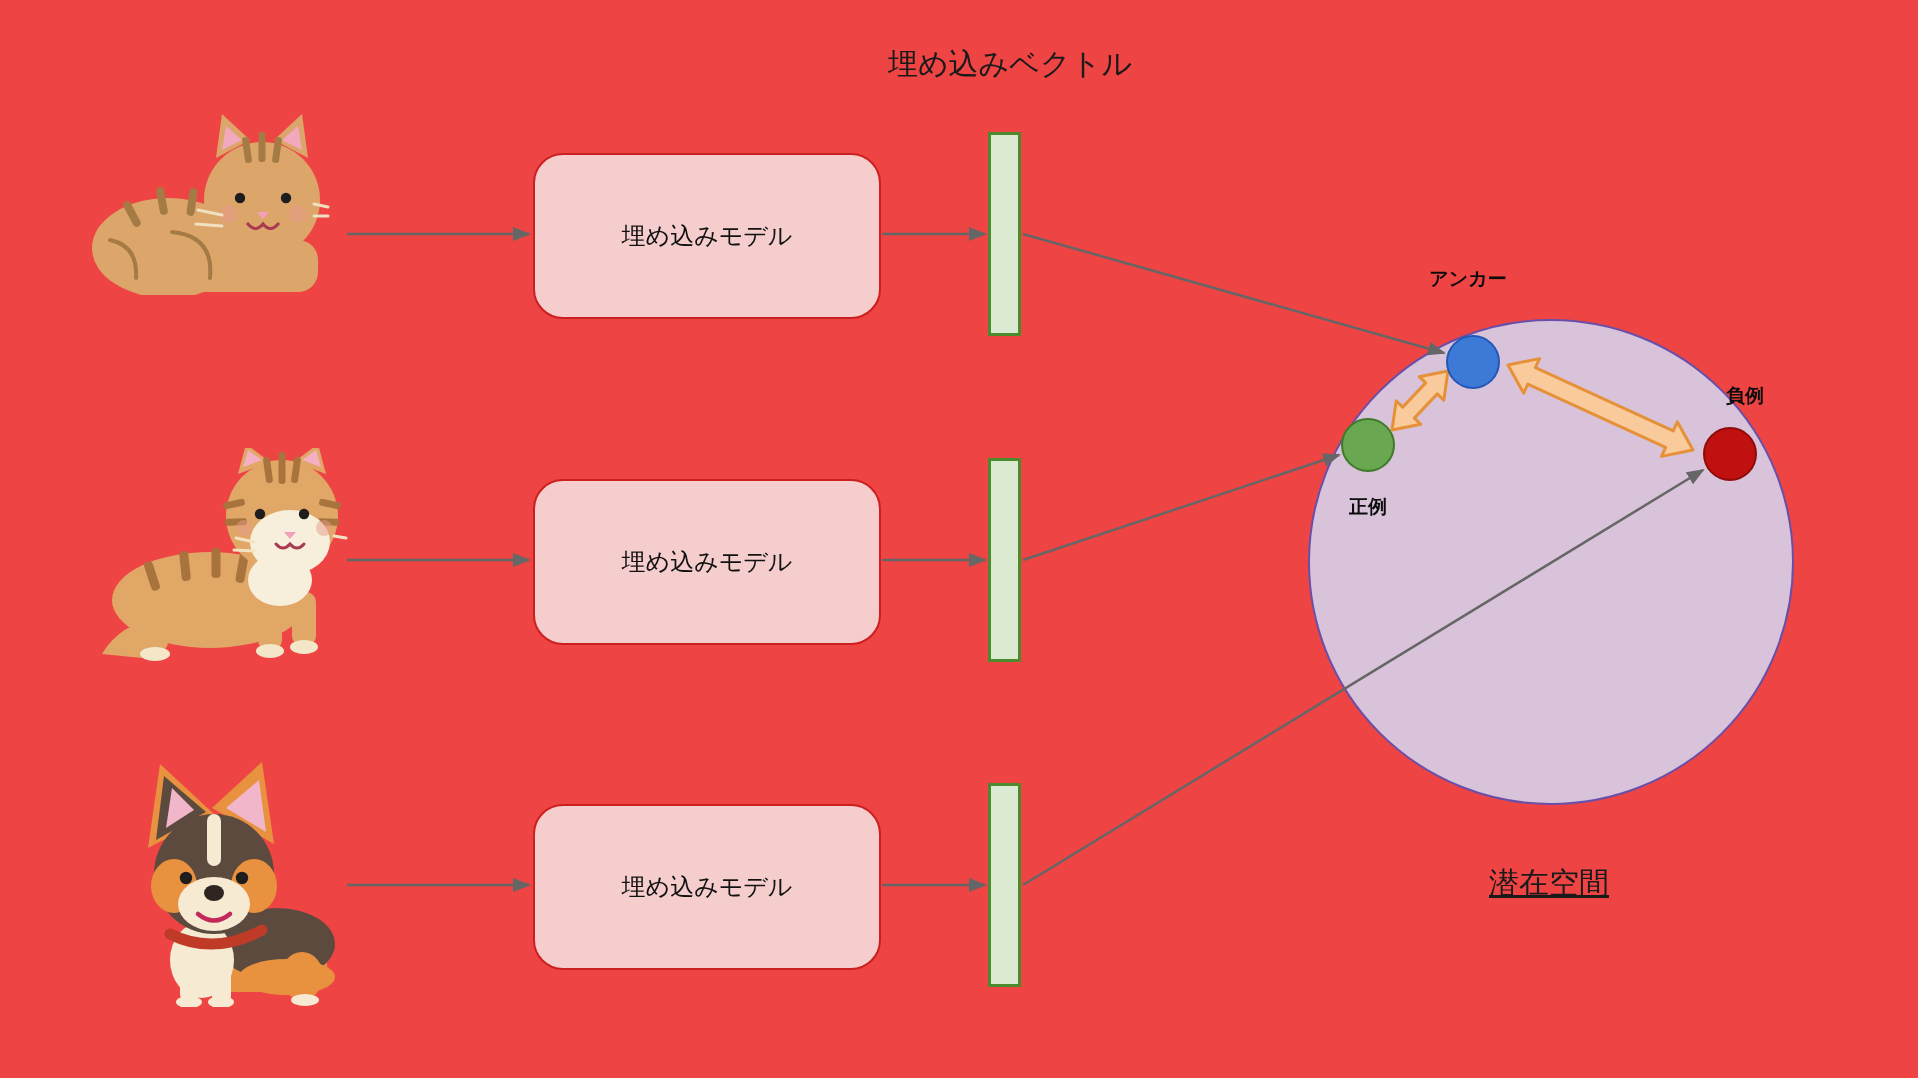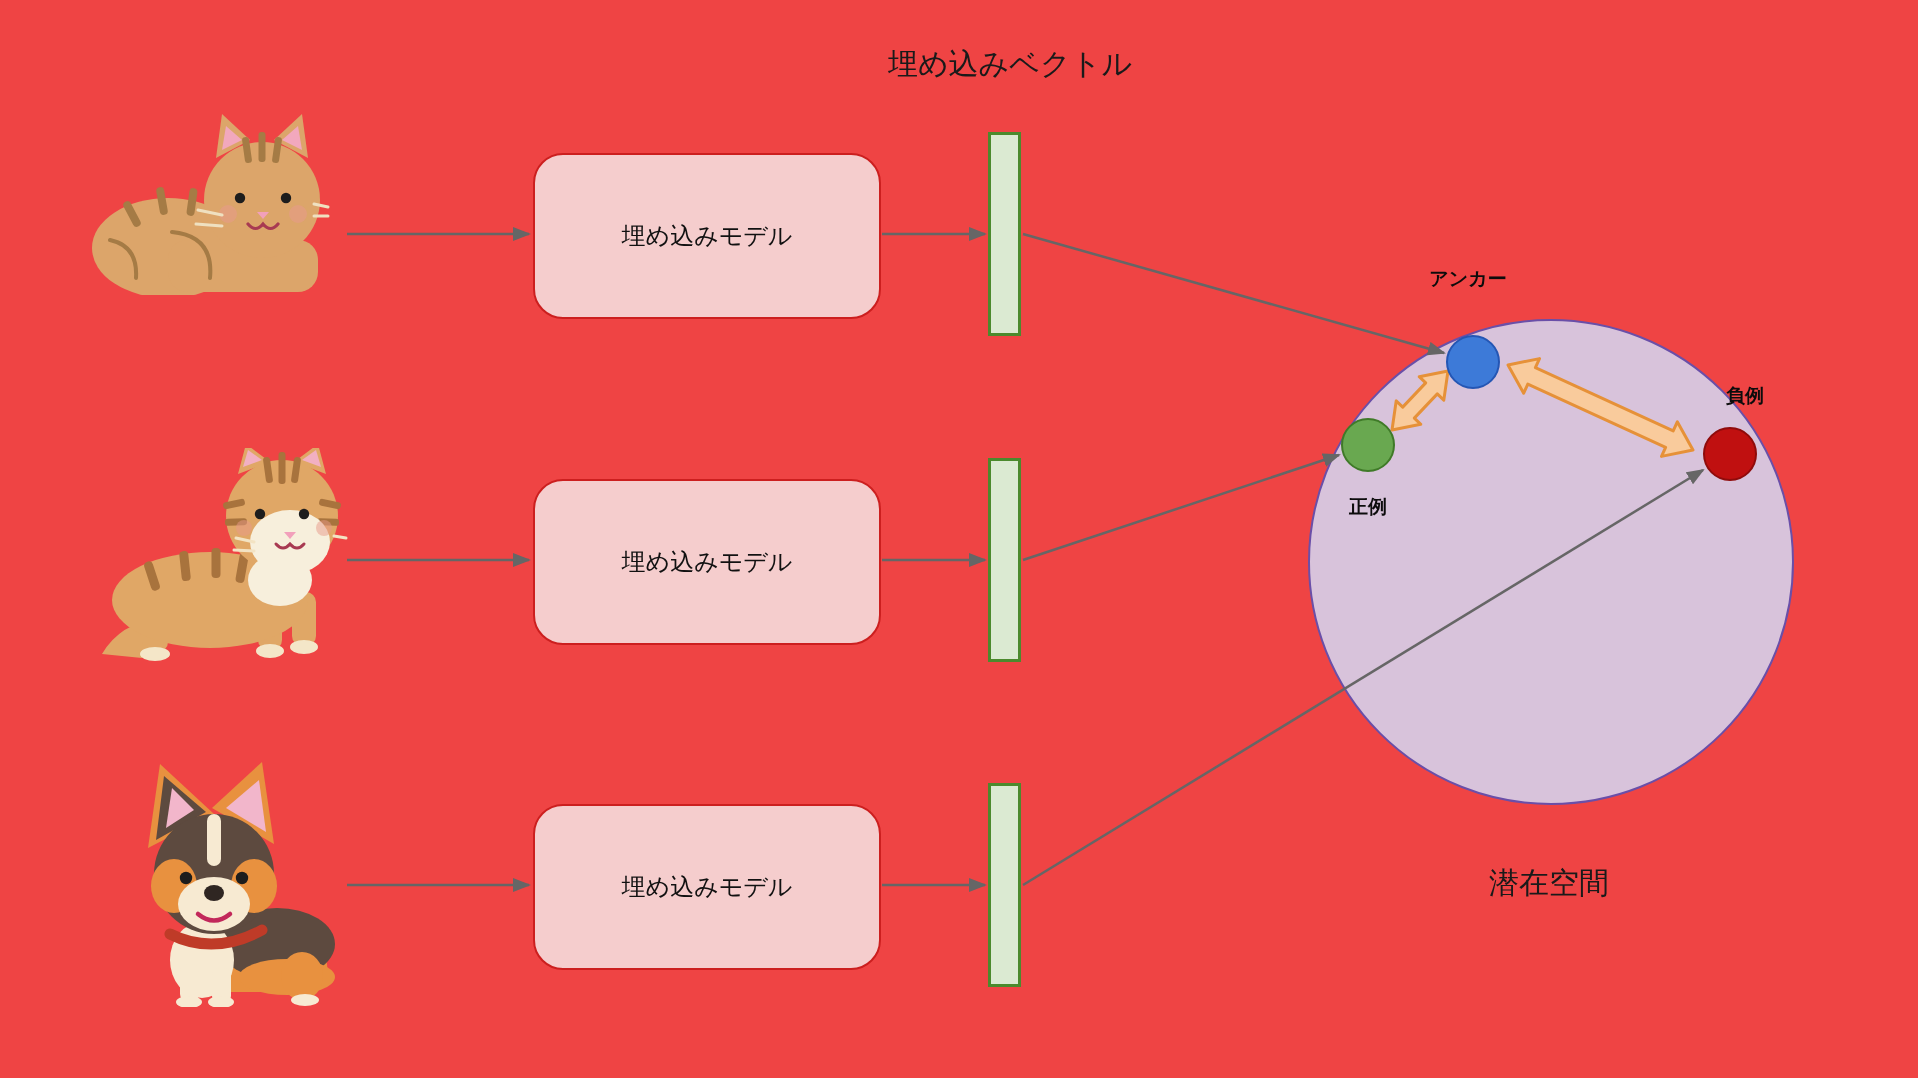--- a/index.html
+++ b/index.html
@@ -20,21 +20,21 @@
   }
   .latent-circle{
     width:486px;height:486px;border-radius:50%;
     background:rgba(214,206,232,0.92);border:2px solid #6a4fa8;box-sizing:border-box;
   }
   .dot{width:54px;height:54px;border-radius:50%;box-sizing:border-box;}
   .dot-anchor{background:#3d7ad8;border:2px solid #2456b4;}
   .dot-positive{background:#69a850;border:2px solid #3f7a28;}
   .dot-negative{background:#c01010;border:2px solid #8f0b0b;}
   .point-label{font-size:19px;font-weight:bold;color:#0c0c0c;}
-  .space-label{font-size:30px;color:#1a1a1a;}
+  .space-label{font-size:30px;color:#1a1a1a;text-decoration:underline;}
   svg{display:block;}
   .layer{left:0;top:0;width:1918px;height:1078px;pointer-events:none;}
 </style>
 </head>
 <body>
 
 <div class="canvas">
 
   <div class="abs latent-circle" style="left:1308px;top:319px;"></div>
 

